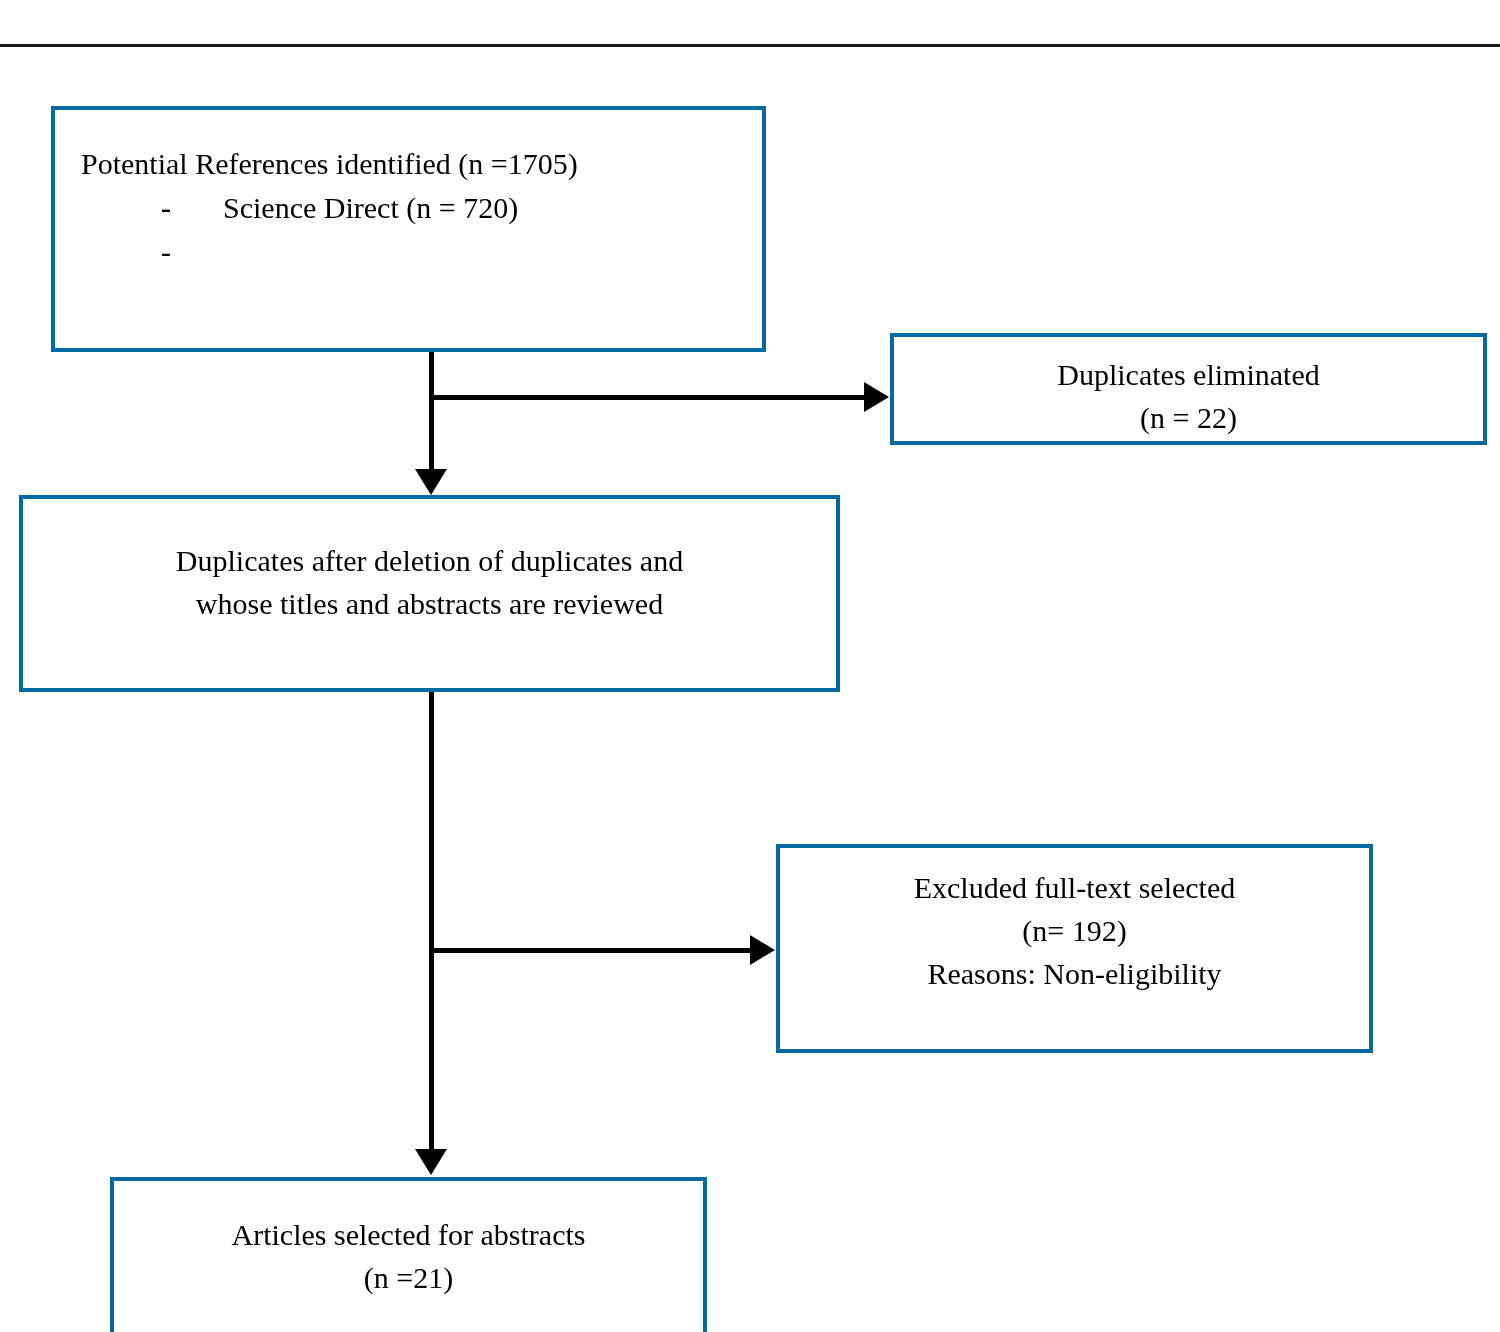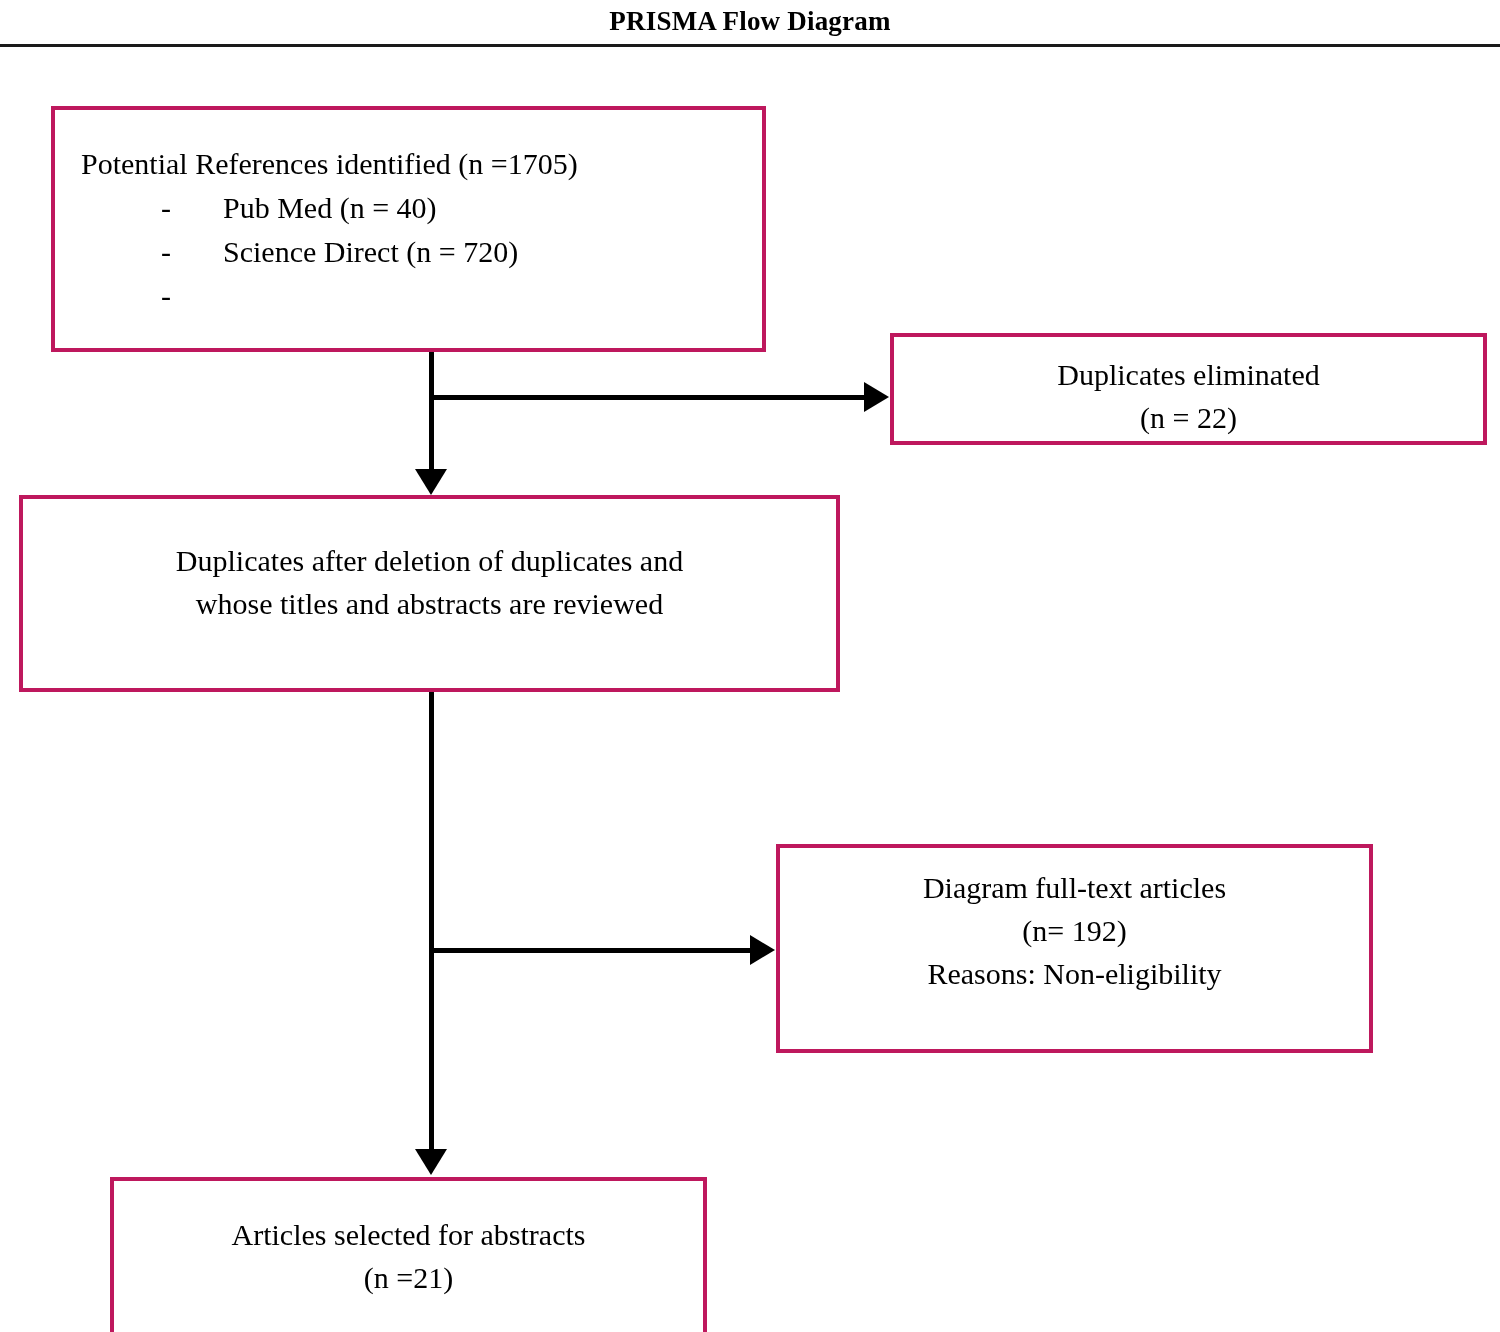--- a/index.html
+++ b/index.html
@@ -37,21 +37,21 @@
     left: 0;
     top: 44px;
     width: 1500px;
     height: 0;
     border-top: 3px solid #1a1a1a;
   }
   
   .flow-box {
     position: absolute;
     box-sizing: border-box;
-    border: 4px solid #be185d;
+    border: 4px solid #0369a1;
     background: #ffffff;
   }
   .box-text {
     font-size: 30px;
     line-height: 43px;
     white-space: pre-line;
   }
   
   #box-sources {
     left: 51px;
@@ -209,29 +209,27 @@
   #arrow-into-excluded {
     left: 750px;
     top: 935px;
   }
 </style>
 </head>
 <body>
 
 <div id="page">
 
-  <div class="page-title">PRISMA Flow Diagram</div>
   <div class="title-rule"></div>
 
   <div class="flow-box" id="box-sources">
     <div class="box-inner">
       <div class="lead-line">Potential References identified (n =1705)</div>
       <div class="bullet-row">
         <span class="bullet-dash">-</span>
-        <span class="bullet-label">Pub Med (n = 40)</span>
       </div>
       <div class="bullet-row">
         <span class="bullet-dash">-</span>
         <span class="bullet-label">Science Direct (n = 720)</span>
       </div>
       <div class="bullet-row">
         <span class="bullet-dash">-</span>
       </div>
     </div>
   </div>
@@ -245,21 +243,21 @@
 
   <div class="flow-box" id="box-after-dedup">
     <div class="box-inner">
       <div class="box-text">Duplicates after deletion of duplicates and</div>
       <div class="box-text">whose titles and abstracts are reviewed</div>
     </div>
   </div>
 
   <div class="flow-box" id="box-excluded">
     <div class="box-inner">
-      <div class="box-text">Diagram full-text articles</div>
+      <div class="box-text">Excluded full-text selected</div>
       <div class="box-text">(n= 192)</div>
       <div class="box-text">Reasons: Non-eligibility</div>
     </div>
   </div>
 
   <div class="flow-box" id="box-selected">
     <div class="box-inner">
       <div class="box-text">Articles selected for abstracts</div>
       <div class="box-text">(n =21)</div>
     </div>

